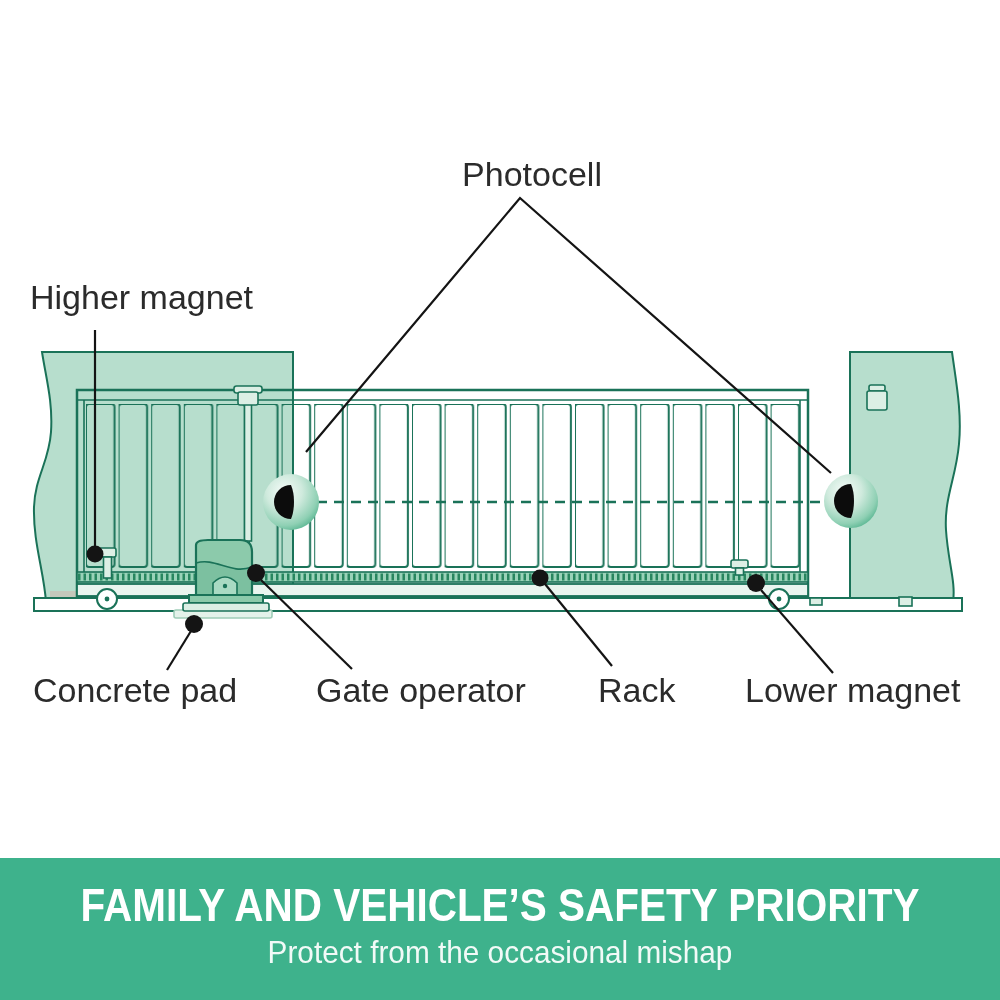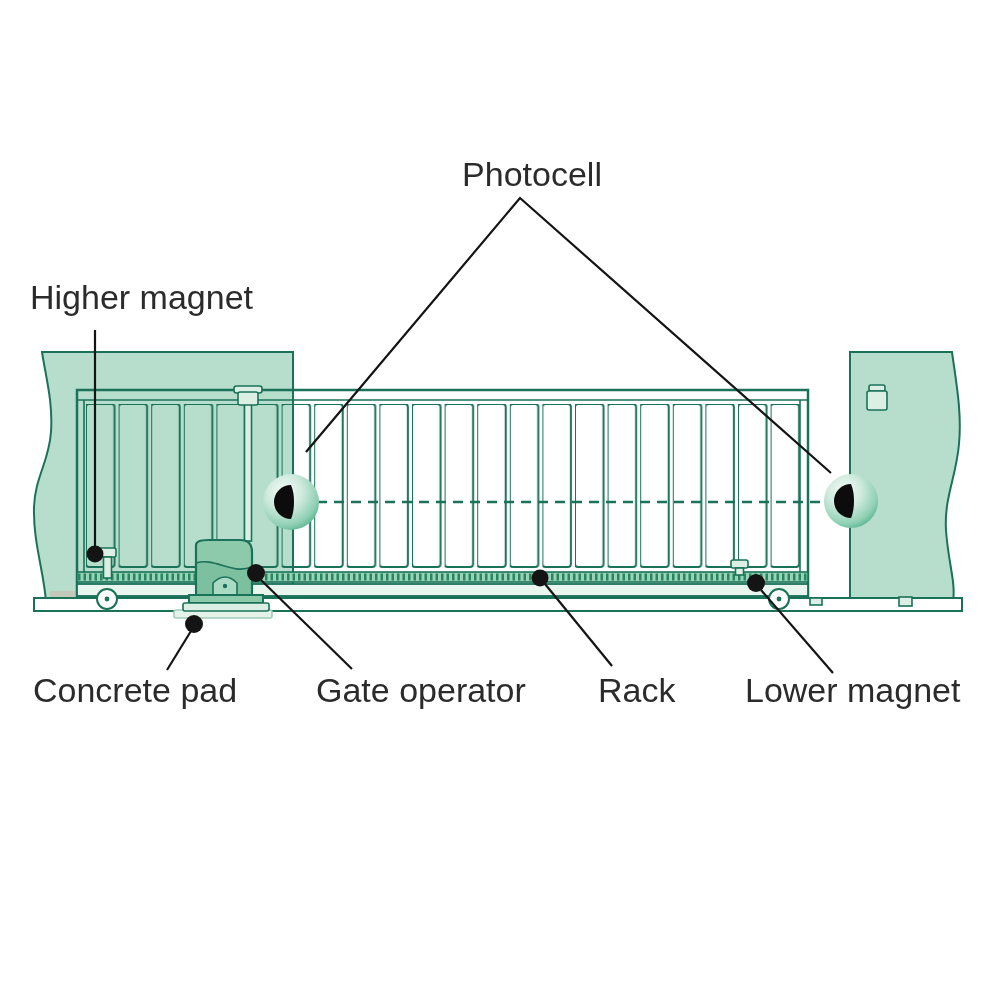--- a/index.html
+++ b/index.html
@@ -158,13 +158,17 @@
     </g>
 
     <text class="lbl" x="532" y="186" text-anchor="middle">Photocell</text>
     <text class="lbl" x="30" y="309">Higher magnet</text>
     <text class="lbl" x="33" y="702">Concrete pad</text>
     <text class="lbl" x="316" y="702">Gate operator</text>
     <text class="lbl" x="598" y="702">Rack</text>
     <text class="lbl" x="745" y="702">Lower magnet</text>
   </svg>
 
+  <div class="banner">
+    <h1>FAMILY AND VEHICLE’S SAFETY PRIORITY</h1>
+    <p>Protect from the occasional mishap</p>
+  </div>
 </div>
 
 </body></html>

